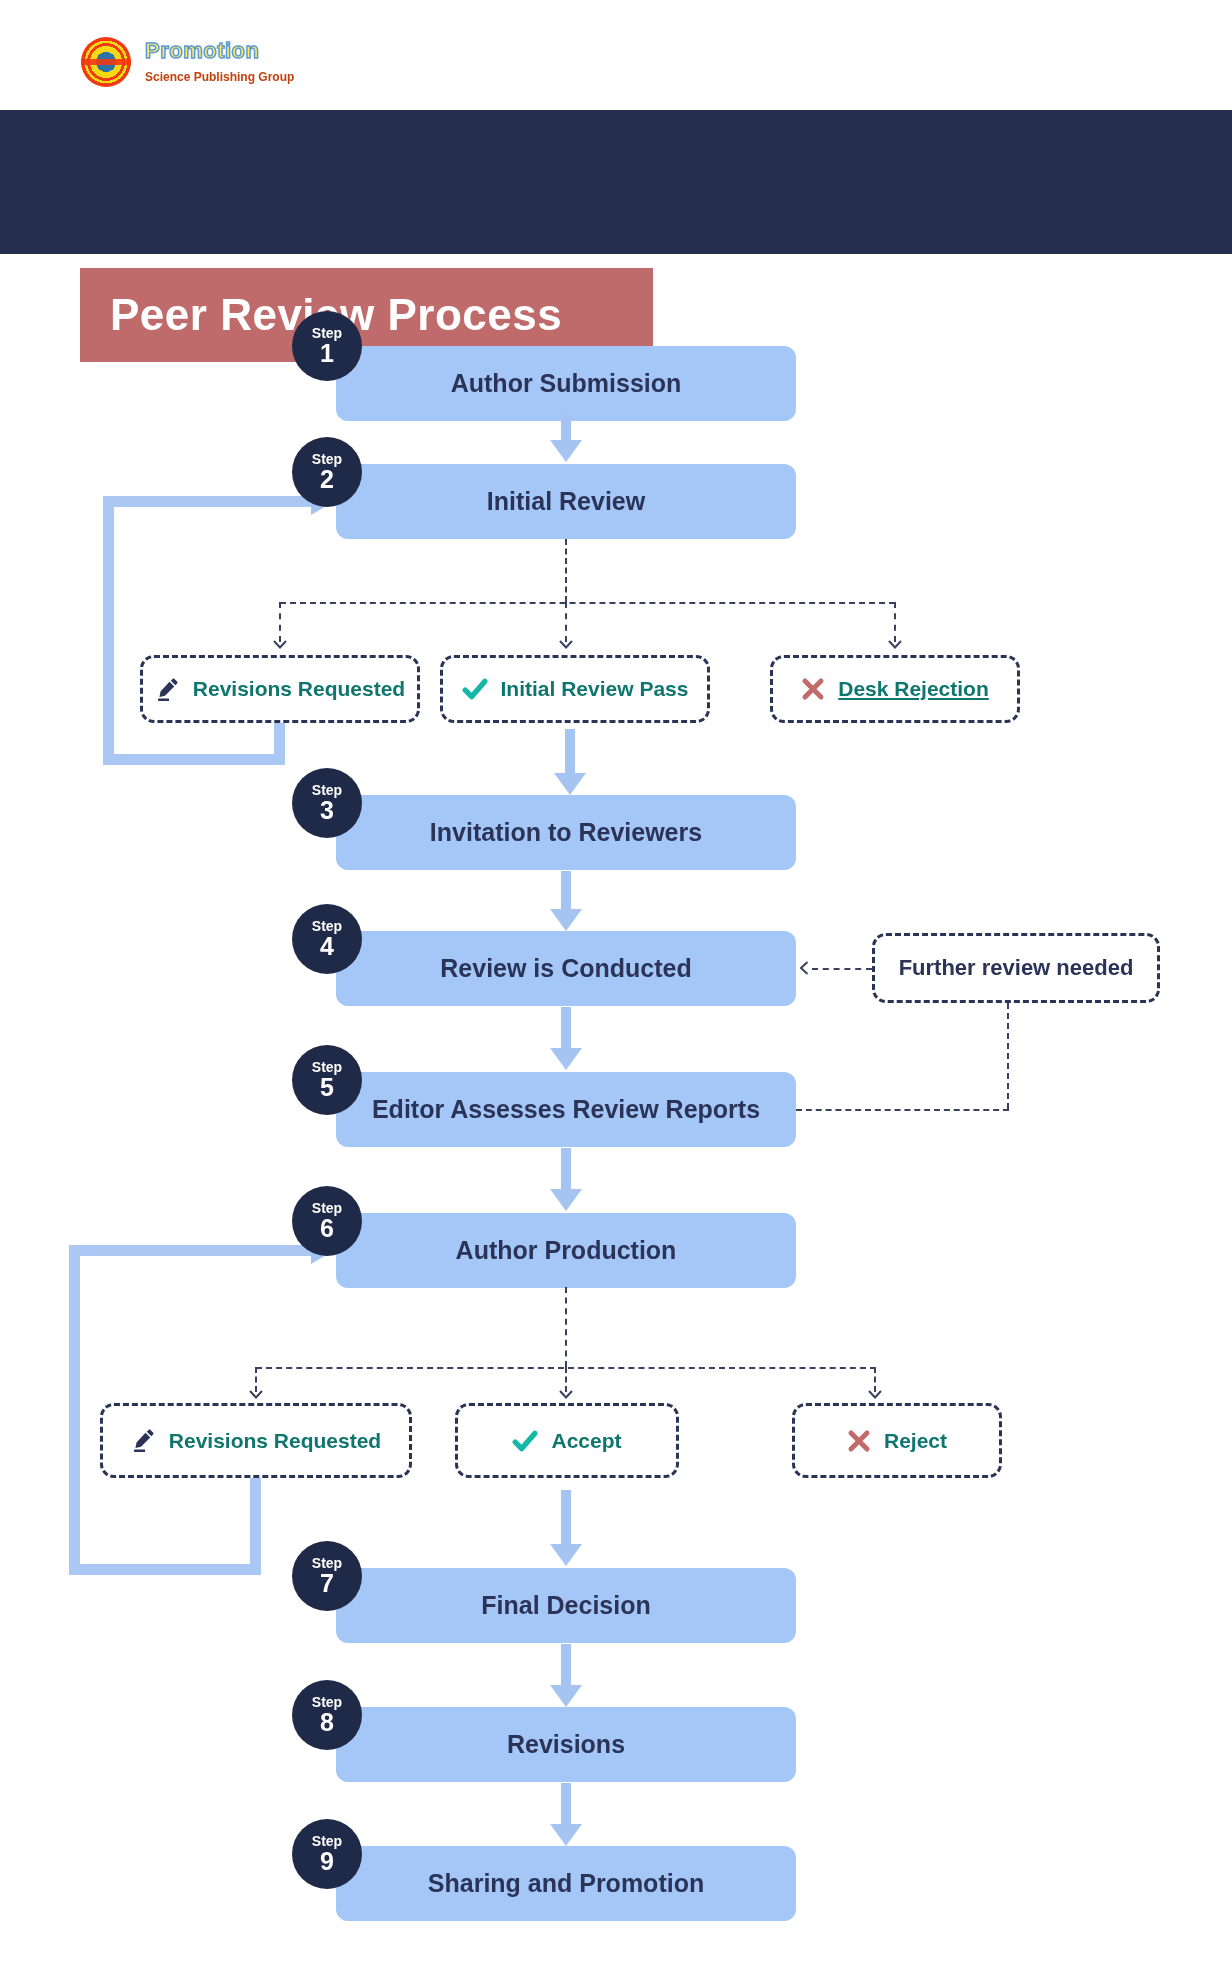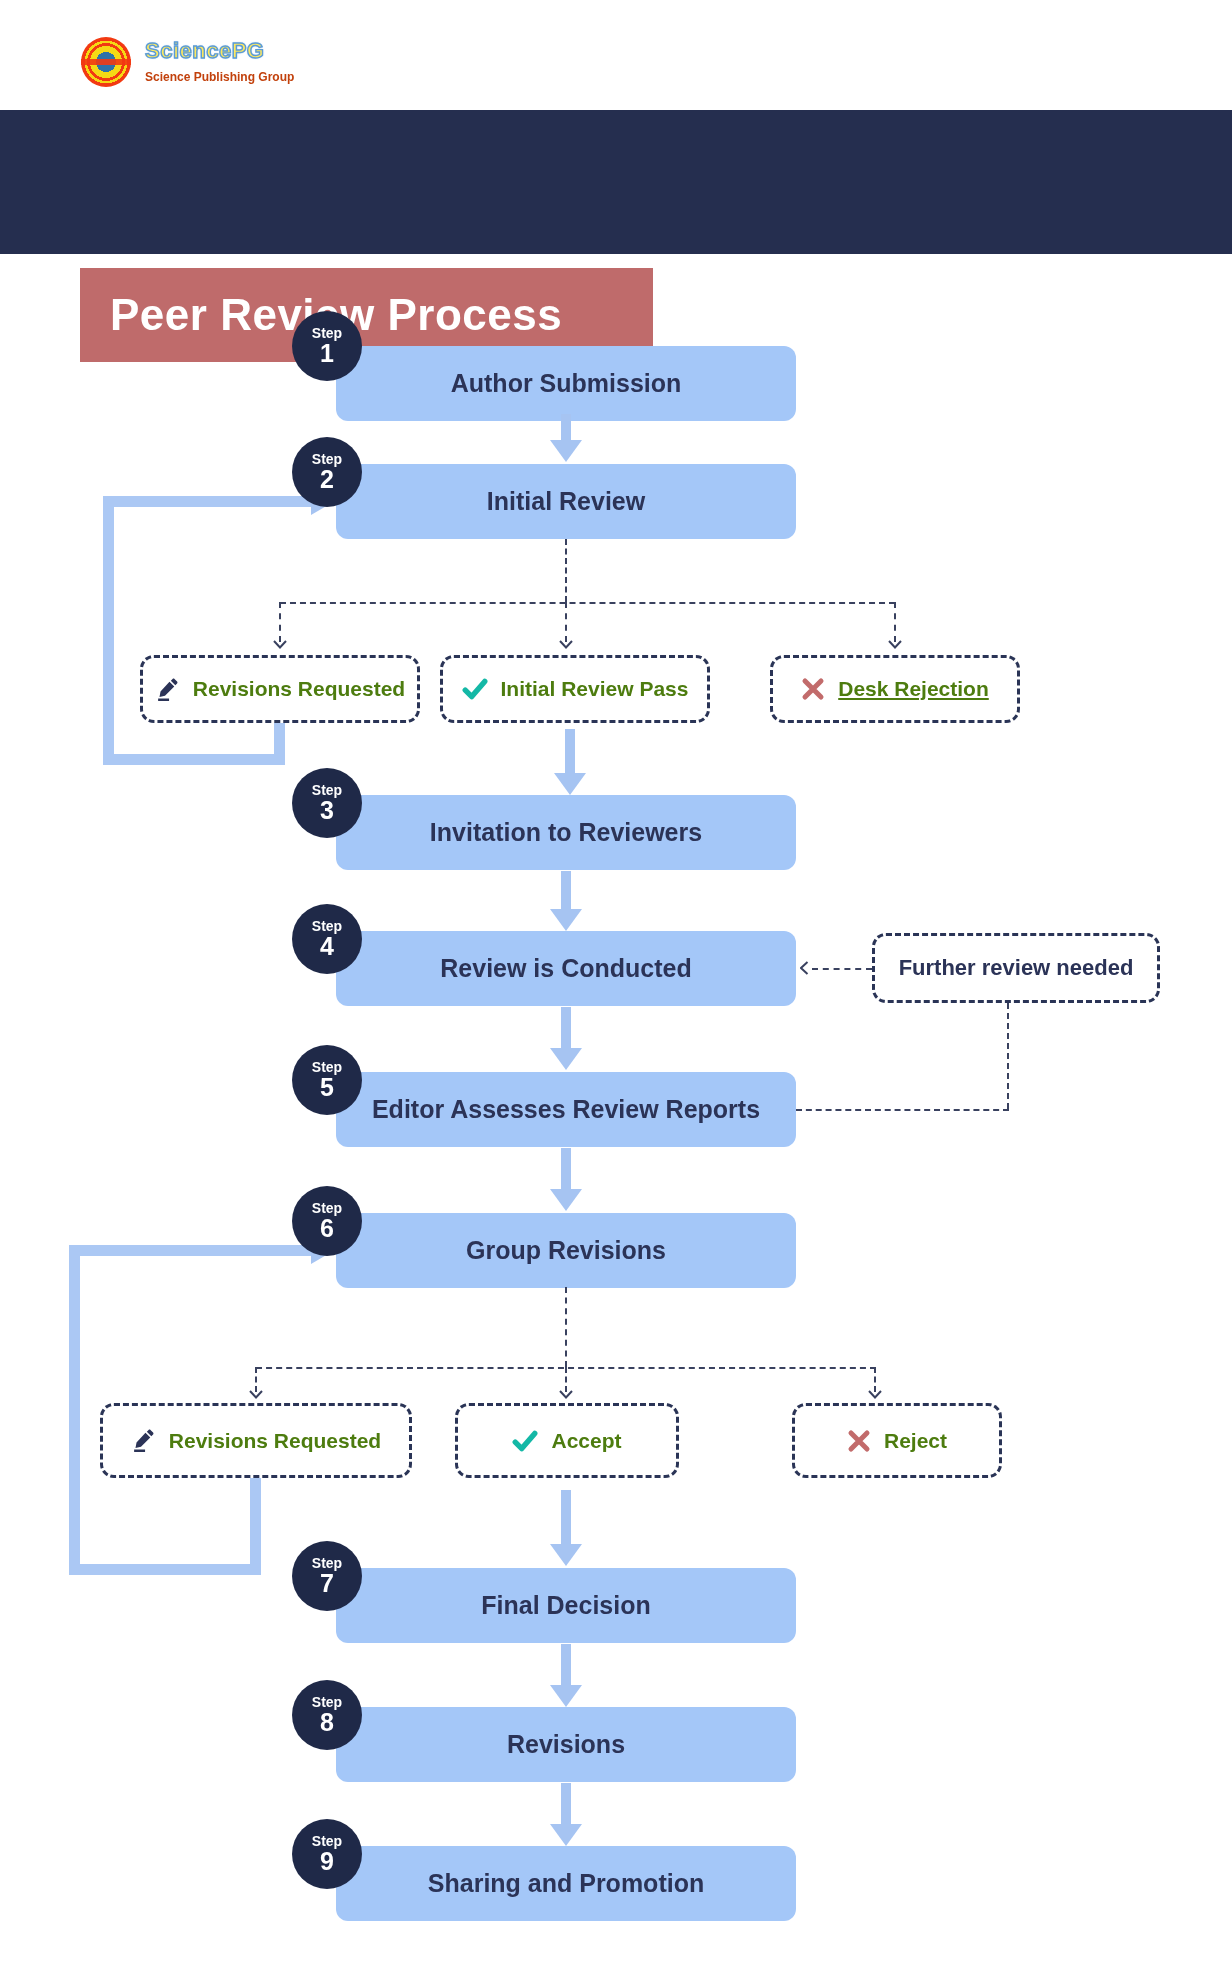--- a/index.html
+++ b/index.html
@@ -34,52 +34,52 @@
   .lhead{position:absolute;width:0;height:0;border-top:14px solid transparent;
      border-bottom:14px solid transparent;border-left:24px solid #a6c4f2;}
   .loop{position:absolute;background:#abc8f4;}
   
   .dh{position:absolute;height:0;border-top:2px dashed #39415f;}
   .dv{position:absolute;width:0;border-left:2px dashed #39415f;}
   .chev{position:absolute;}
   
   .dash-box{position:absolute;height:68px;border:3px dashed #2a3456;border-radius:14px;
      background:#ffffff;display:flex;align-items:center;justify-content:center;gap:13px;
-     font-size:21px;font-weight:bold;color:#4d7c0f;box-sizing:border-box;}
+     font-size:21px;font-weight:bold;color:#0f766e;box-sizing:border-box;}
   .dash-box.row2{height:75px;}
   .note-box{position:absolute;left:872px;top:933px;width:288px;height:70px;
      border:3px dashed #2a3456;border-radius:14px;background:#ffffff;
      display:flex;align-items:center;justify-content:center;
      font-size:22px;font-weight:bold;color:#2b3357;box-sizing:border-box;}
   .icon{display:inline-flex;}
 </style>
 </head>
 <body>
 
 <div class="page">
 
   <div class="header">
     <div class="logo-mark"></div>
     <div class="logo-stripe"></div>
-    <div class="logo-name">SciencePG</div>
+    <div class="logo-name">Promotion</div>
     <div class="logo-tag">Science Publishing Group</div>
   </div>
 
   <div class="band">
     <div class="title-box">
       <h1>Peer Review Process</h1>
     </div>
   </div>
 
   <div class="box" style="top:338px;margin-top:8px;">Author Submission</div>
   <div class="box" style="top:464px;">Initial Review</div>
   <div class="box" style="top:795px;">Invitation to Reviewers</div>
   <div class="box" style="top:931px;">Review is Conducted</div>
   <div class="box" style="top:1072px;text-align:right;">Editor Assesses Review Reports</div>
-  <div class="box" style="top:1213px;">Group Revisions</div>
+  <div class="box" style="top:1213px;">Author Production</div>
   <div class="box" style="top:1568px;">Final Decision</div>
   <div class="box" style="top:1707px;">Revisions</div>
   <div class="box" style="top:1846px;">Sharing and Promotion</div>
 
   <div class="badge" style="left:292px;top:311px;">
     <span class="bs">Step</span>
       <span class="bn">1</span>
     </div>
   <div class="badge" style="left:292px;top:437px;">
     <span class="bs">Step</span>

